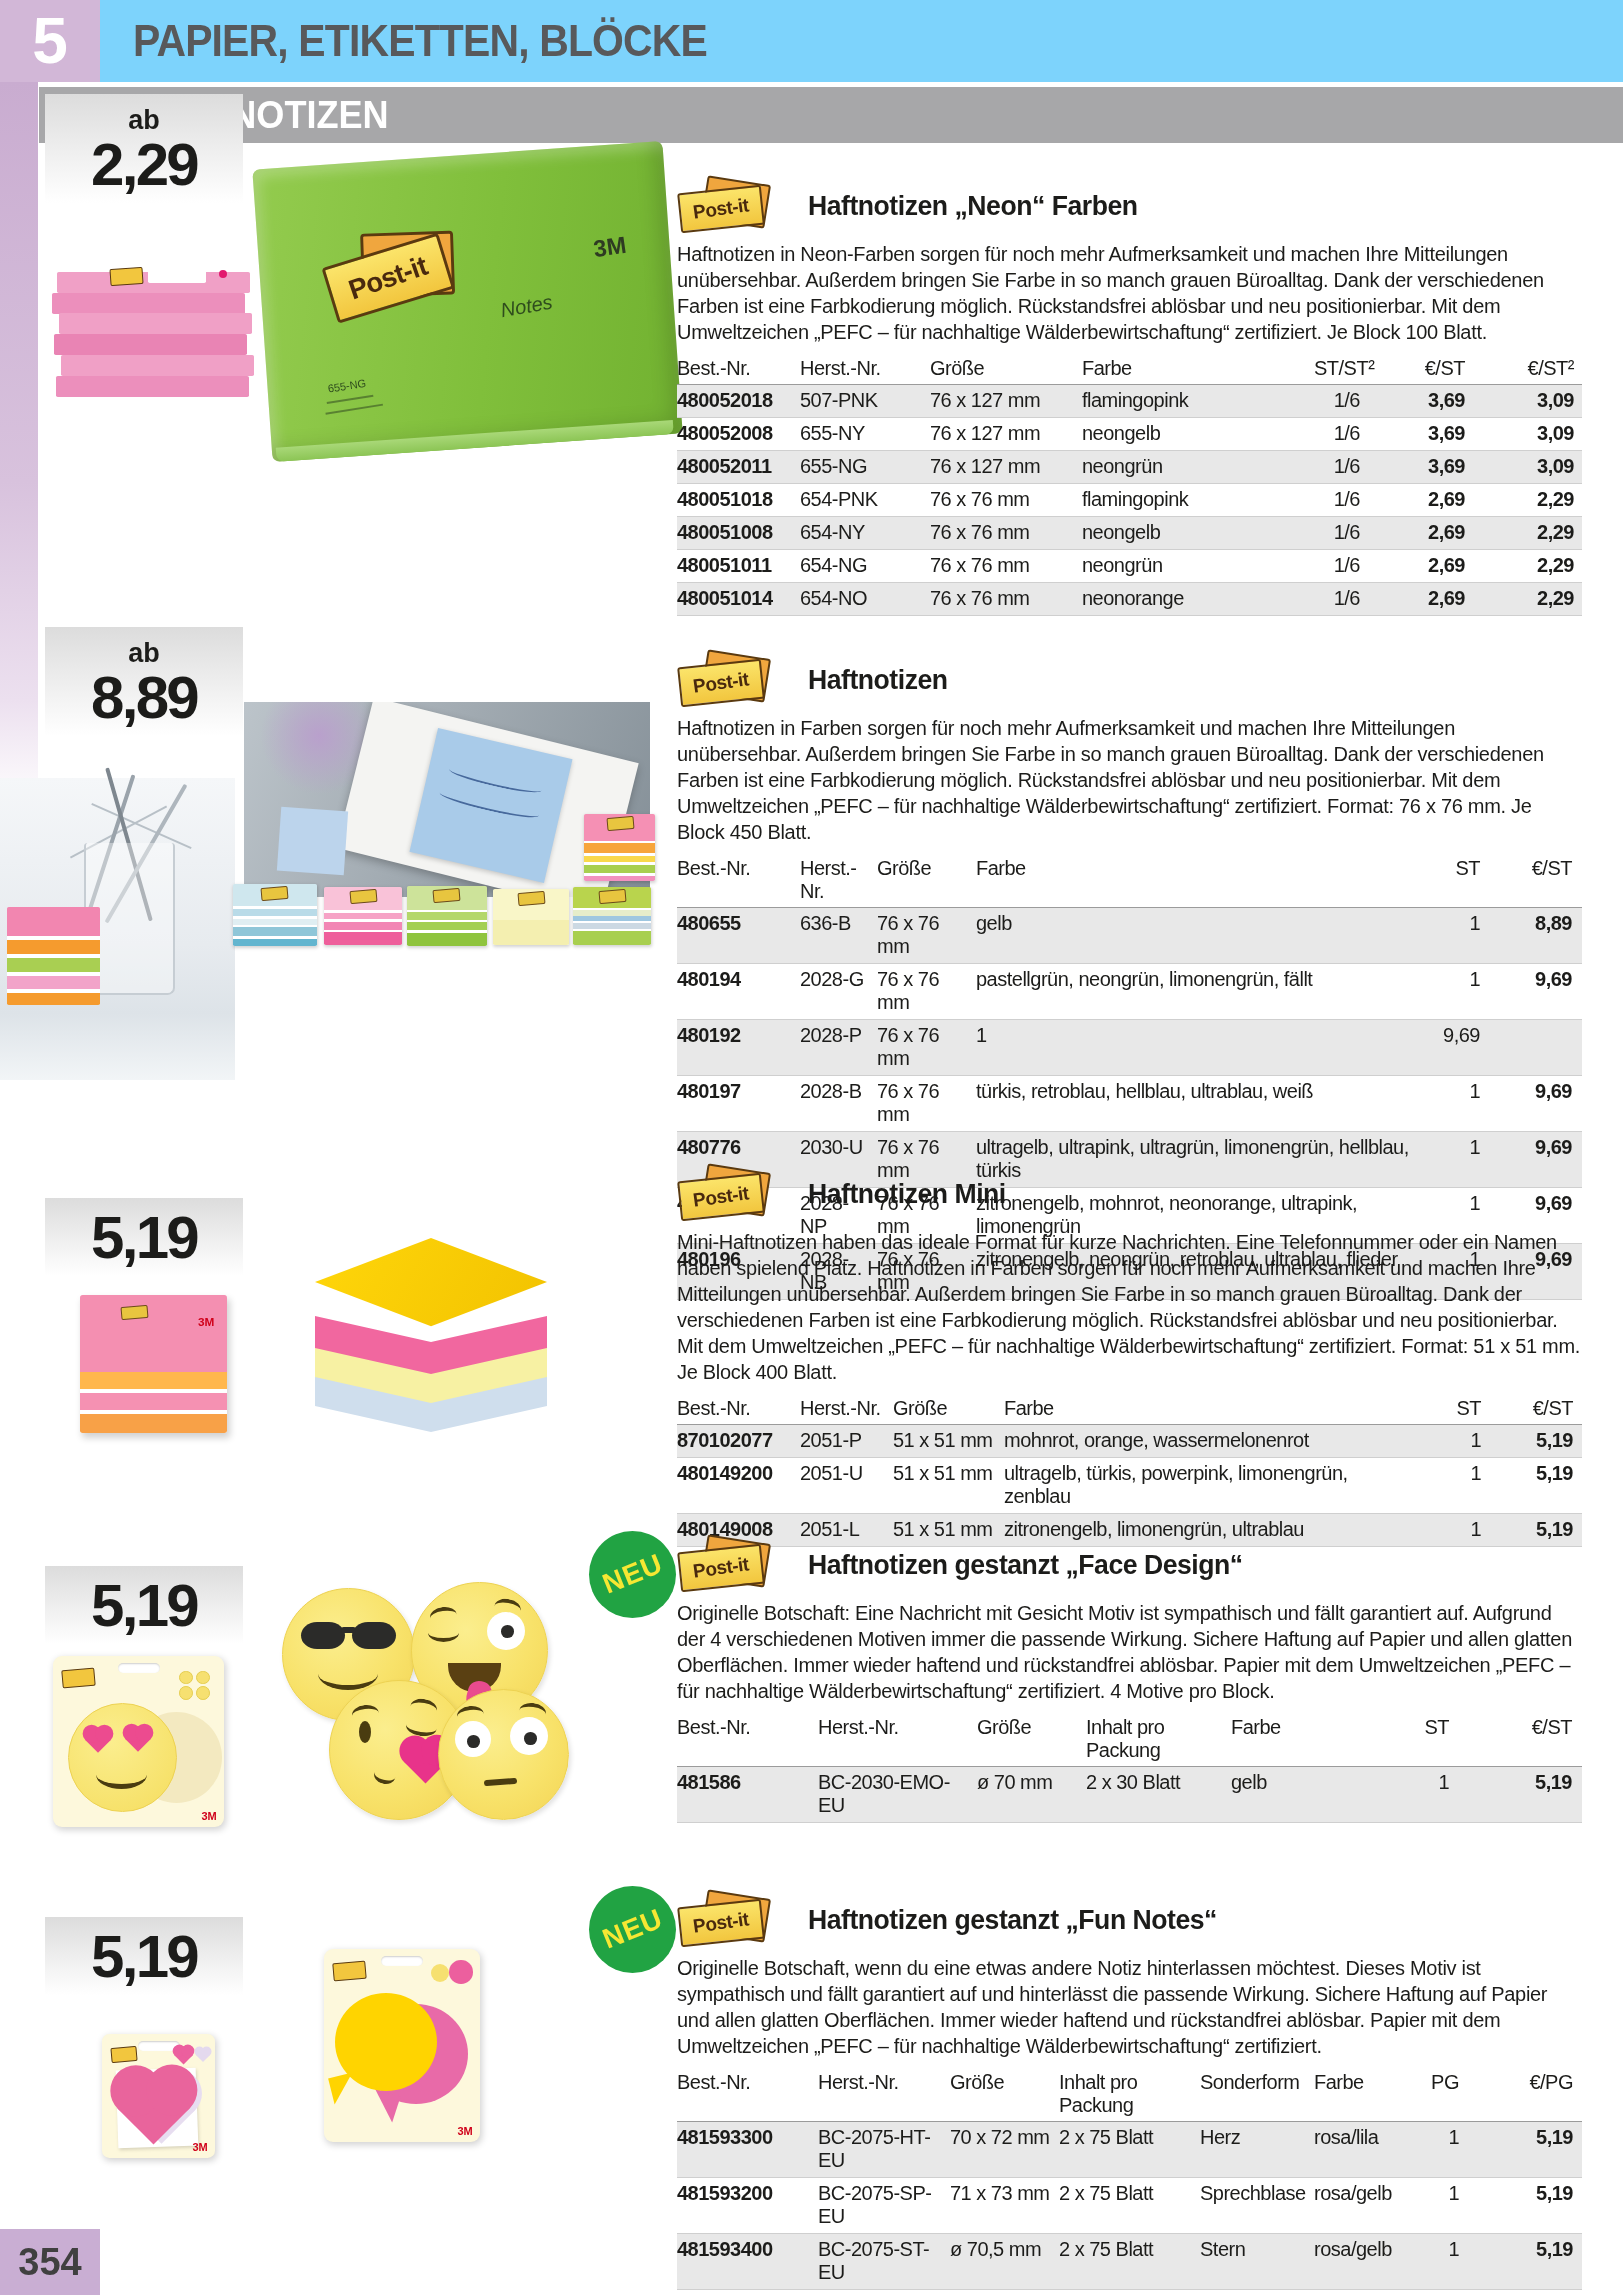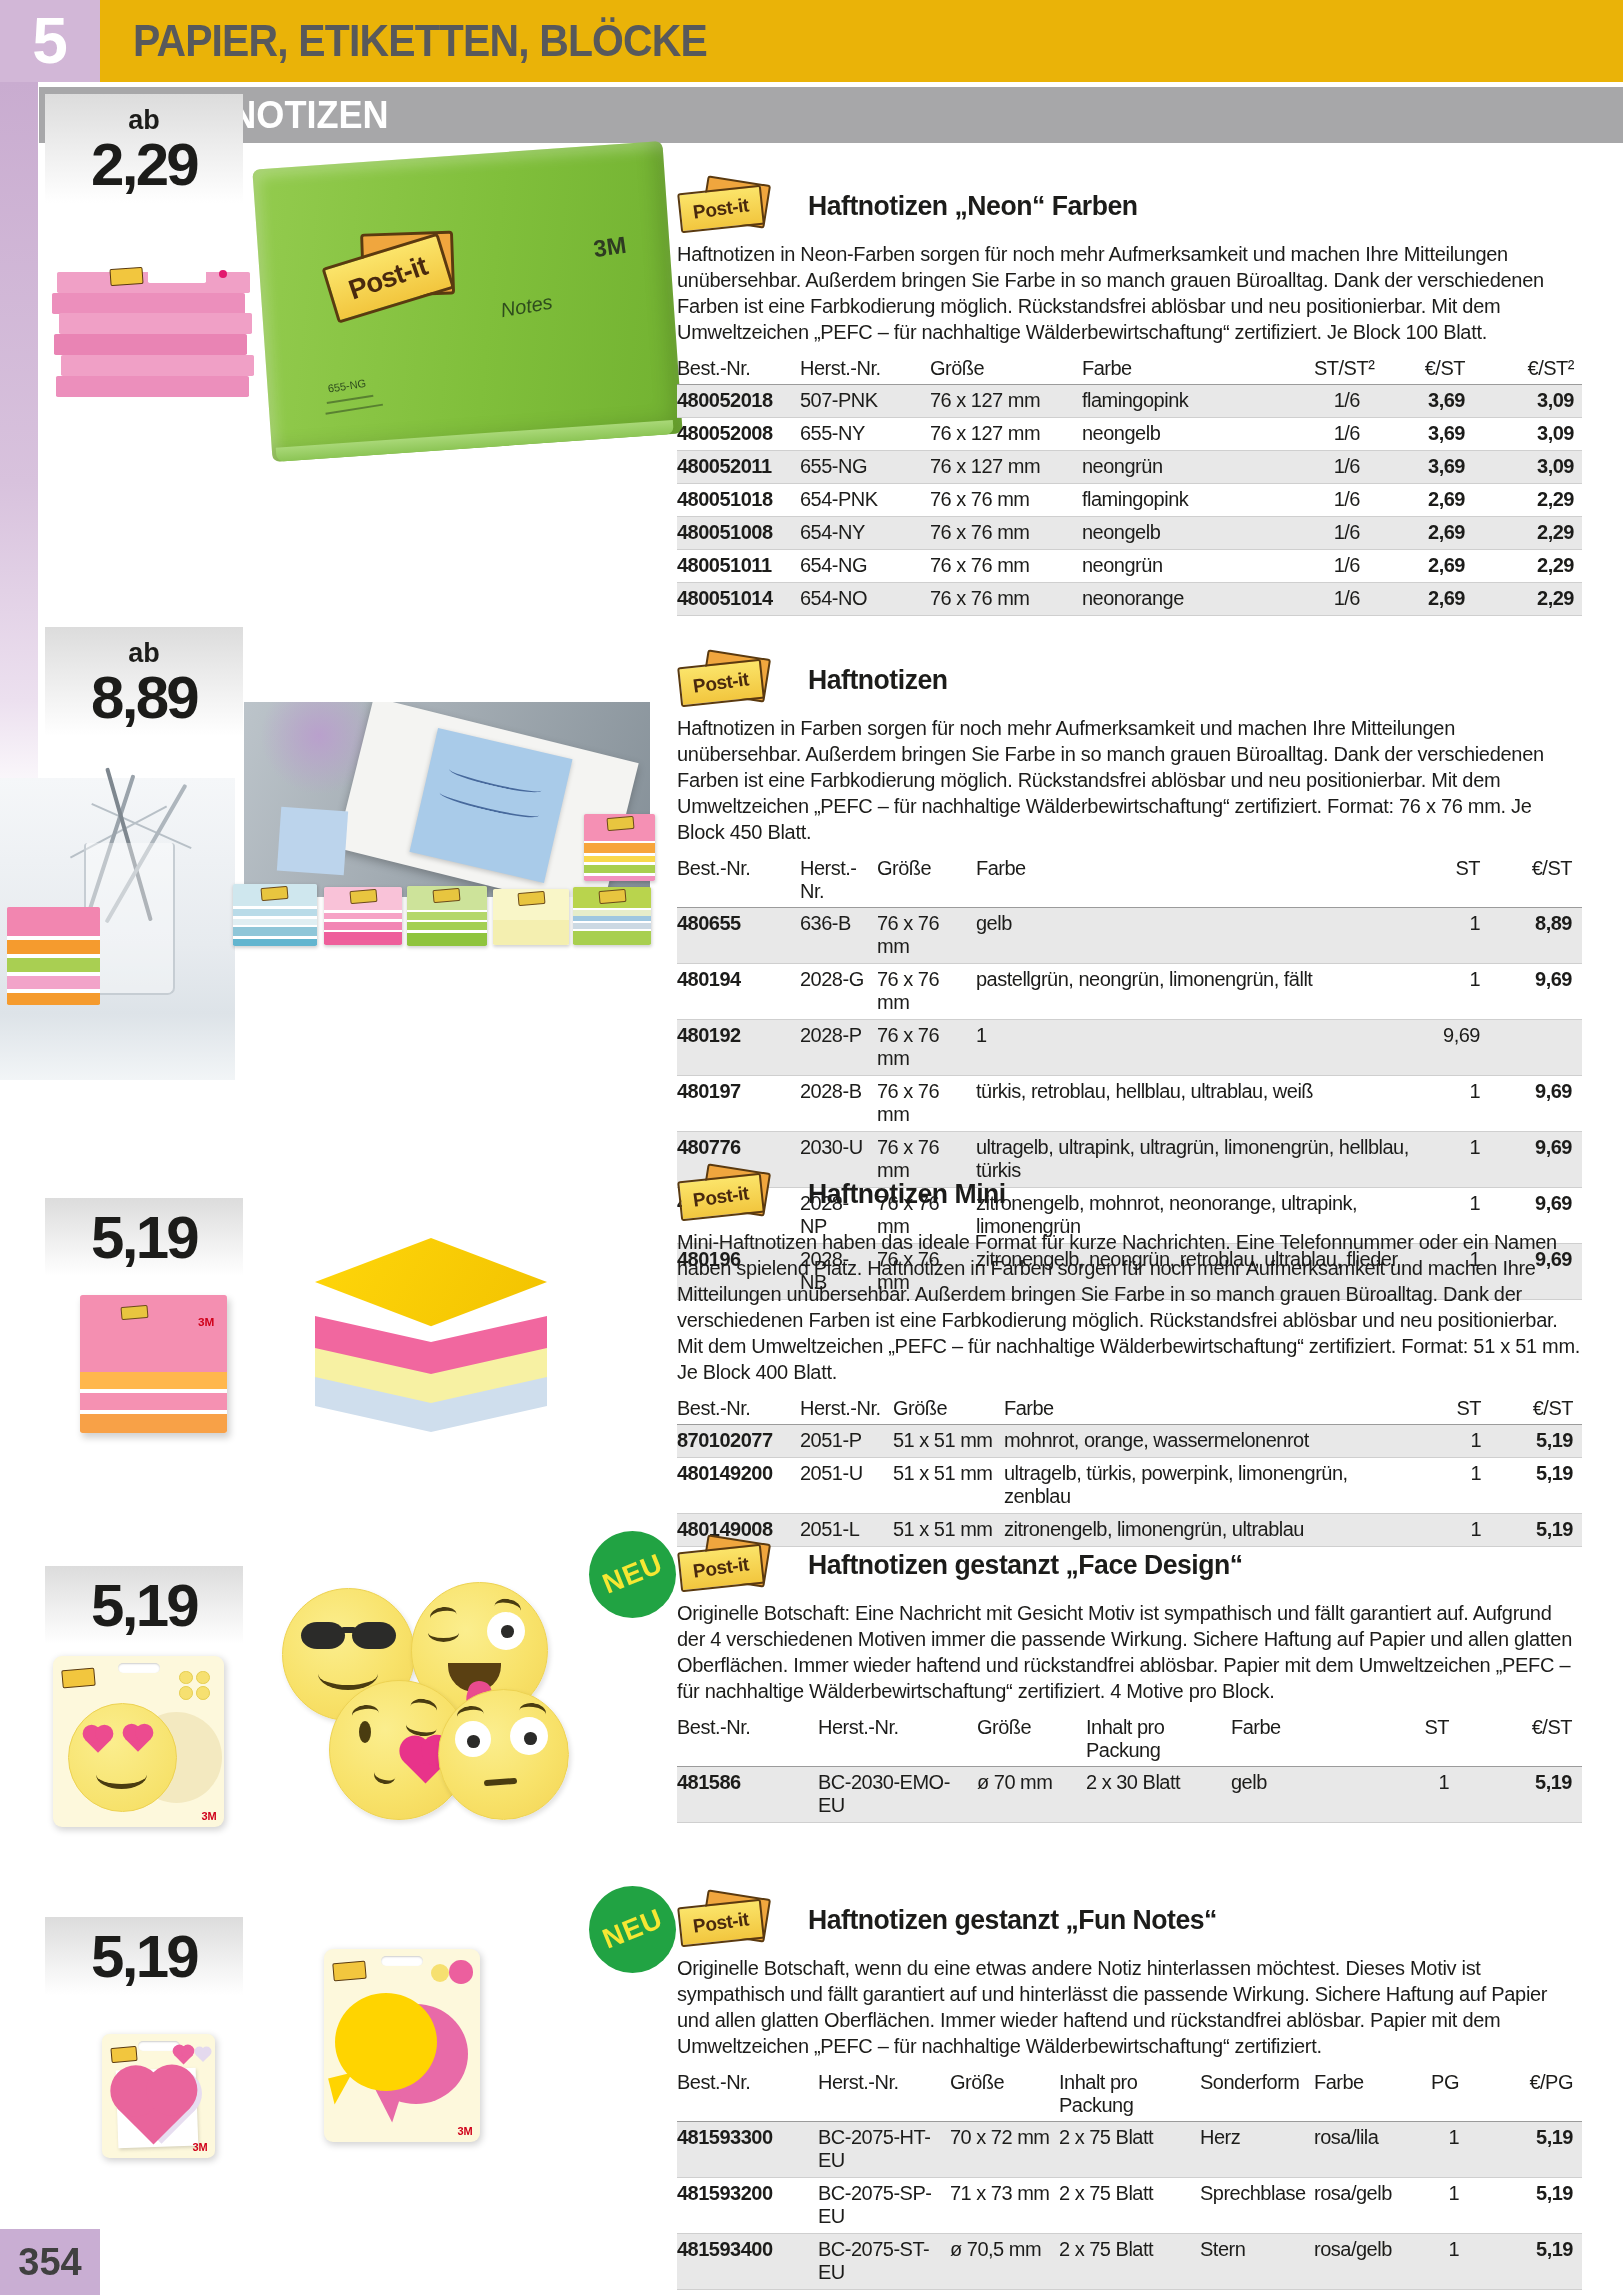--- a/index.html
+++ b/index.html
@@ -3,21 +3,21 @@
 <meta charset="utf-8">
 <style>
   html,body{margin:0;padding:0;background:#fff;}
   body{font-family:"Liberation Sans",sans-serif;color:#1c1c1a;}
   .page{position:relative;width:1624px;height:2296px;background:#fff;overflow:hidden;}
 
   
   .chapter-tab{position:absolute;left:0;top:0;width:100px;height:82px;background:#d2b7d7;
     display:flex;align-items:center;justify-content:center;}
   .chapter-tab span{color:#fff;font-size:64px;font-weight:700;}
-  .header-band{position:absolute;left:100px;top:0;width:1524px;height:82px;background:#eab308;
+  .header-band{position:absolute;left:100px;top:0;width:1524px;height:82px;background:#7dd3fc;
     display:flex;align-items:center;}
   .header-band h1{margin:0 0 0 33px;font-size:44px;font-weight:700;color:#58595b;
     letter-spacing:-0.9px;transform:scaleX(.93);transform-origin:left center;white-space:nowrap;}
   .left-strip{position:absolute;left:0;top:82px;width:38px;height:727px;
     background:linear-gradient(180deg,#c9acd0 0%,#d8c2dd 55%,#ece0ef 85%,#ffffff 100%);}
   .category-bar{position:absolute;left:39px;top:87px;width:1585px;height:56px;background:#a7a7a9;
     display:flex;align-items:center;}
   .category-bar h2{margin:0 0 0 95px;font-size:38px;font-weight:700;color:#fff;
     letter-spacing:0;transform:scaleX(.95);transform-origin:left center;}
   .page-number{position:absolute;left:0;top:2229px;width:100px;height:66px;background:#c9aed3;

